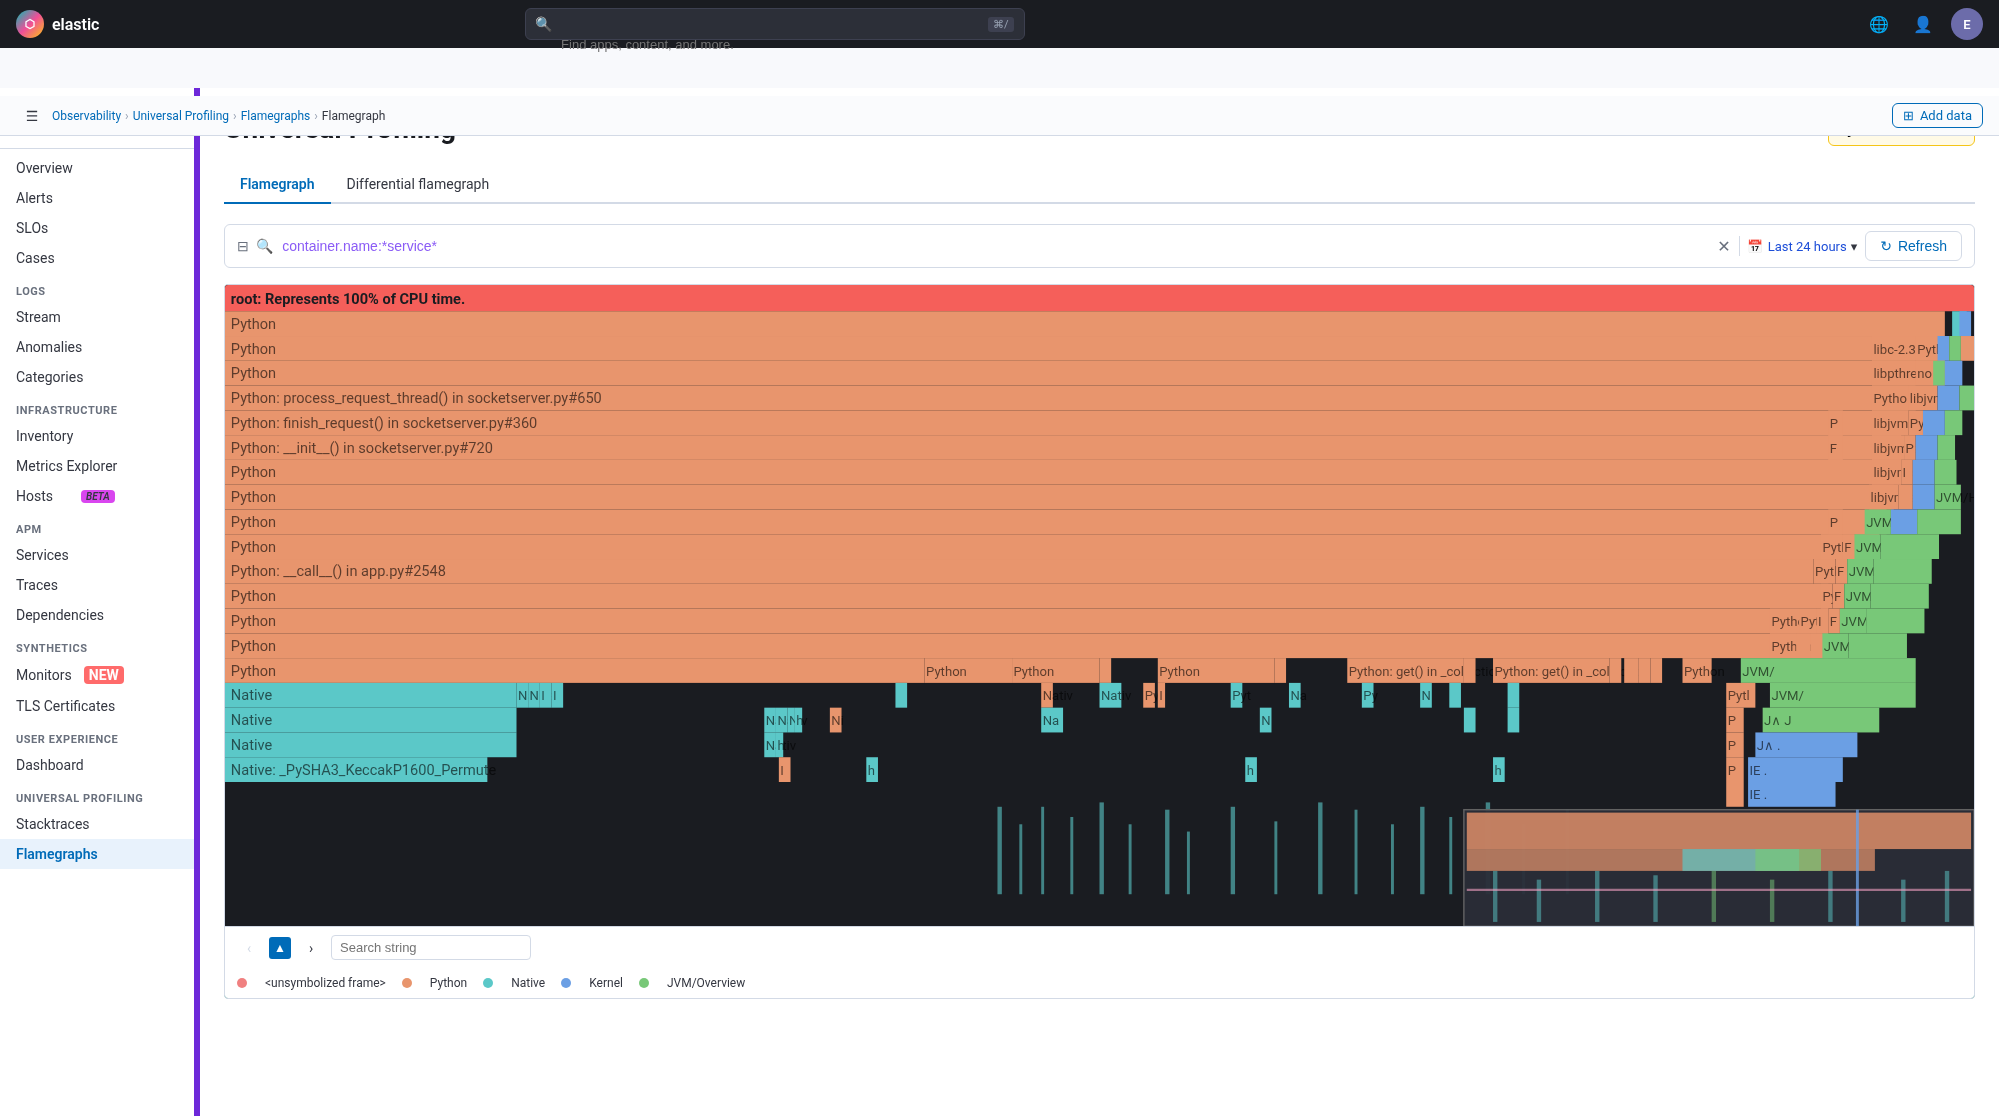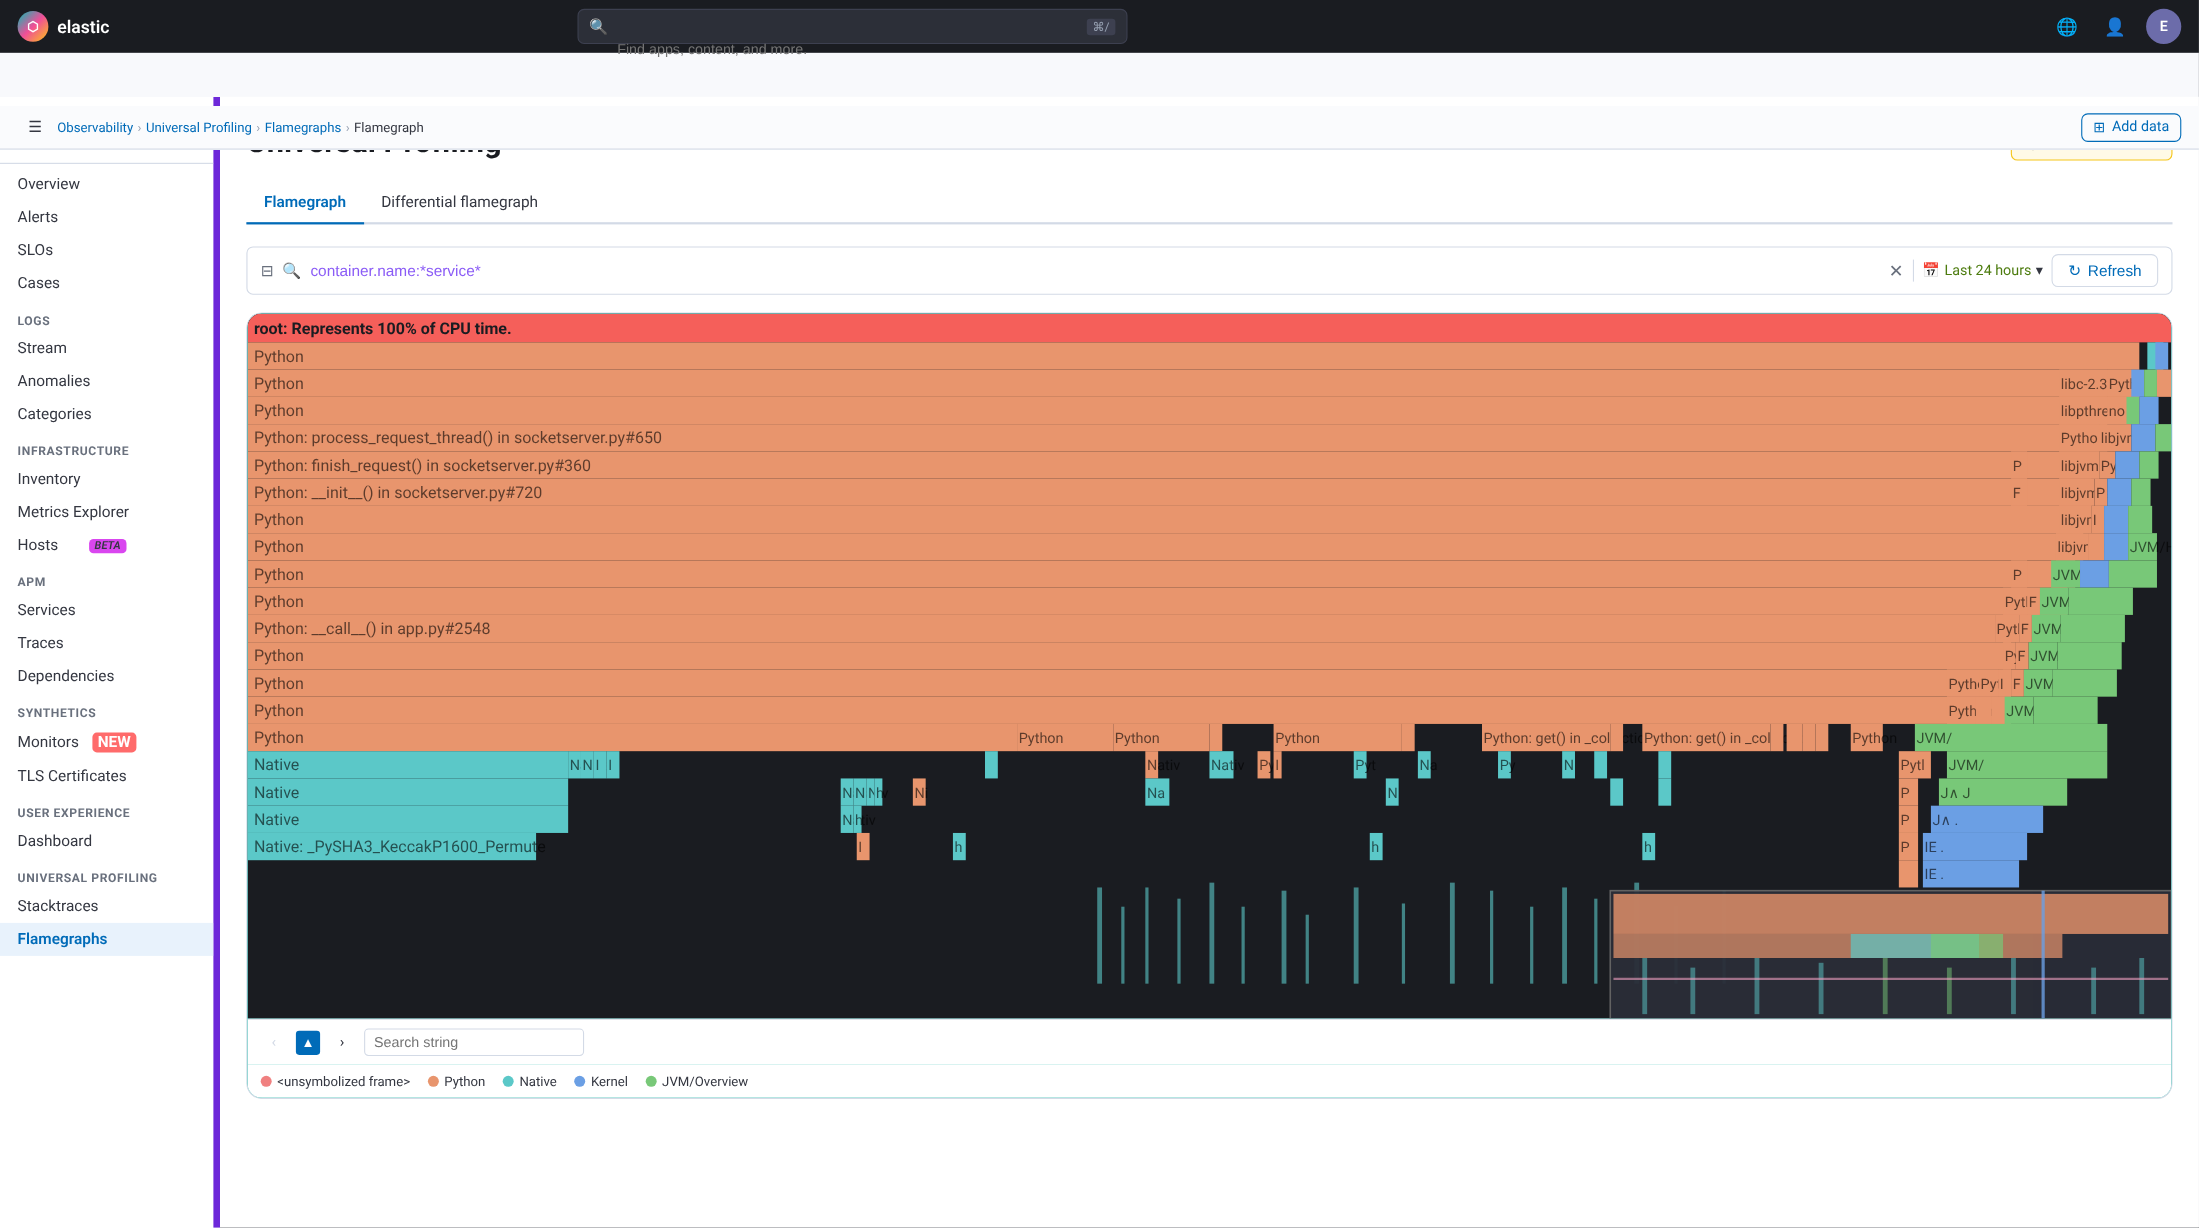--- a/index.html
+++ b/index.html
@@ -198,39 +198,39 @@
     .filter-icon { color: #69707d; font-size: 14px; }
     .filter-input {
       flex: 1; border: none; outline: none; font-size: 14px; color: #8b5cf6;
     }
     .filter-clear { color: #69707d; cursor: pointer; font-size: 16px; }
     .filter-divider { width: 1px; height: 20px; background: #d3dae6; }
     .filter-cal-btn {
       display: flex; align-items: center; gap: 4px;
       cursor: pointer; color: #343741; font-size: 13px;
     }
-    .filter-time-label { font-size: 13px; color: #4d7c0f; }
+    .filter-time-label { font-size: 13px; color: #1d4ed8; }
     .refresh-btn {
       background: white;
       border: 1px solid #d3dae6;
       border-radius: 6px;
       padding: 6px 14px;
       cursor: pointer;
       display: flex; align-items: center; gap: 6px;
       font-size: 14px; color: #006bb8;
       font-weight: 500;
     }
 
     
     .flamegraph-container {
       border: 1px solid #d3dae6;
-      border-radius: 14px;
+      border-radius: 4px;
       overflow: hidden;
       position: relative;
-      background: #14b8a6;
+      background: #0f766e;
     }
 
     .flamegraph-inner {
       position: relative;
       overflow: hidden;
     }
 
     
     .flamegraph-svg {
       width: 100%;
@@ -261,21 +261,21 @@
       width: 200px; outline: none;
     }
 
     
     .legend {
       display: flex; align-items: center; gap: 16px;
       padding: 8px 12px;
       background: white;
     }
     .legend-item {
-      display: flex; align-items: center; gap: 5px;
+      display: flex; align-items: center; gap: 18px;
       font-size: 12px; color: #343741;
     }
     .legend-dot {
       width: 10px; height: 10px; border-radius: 50%;
     }
   </style>
 </head>
 <body>
 
 <div class="top-nav">

